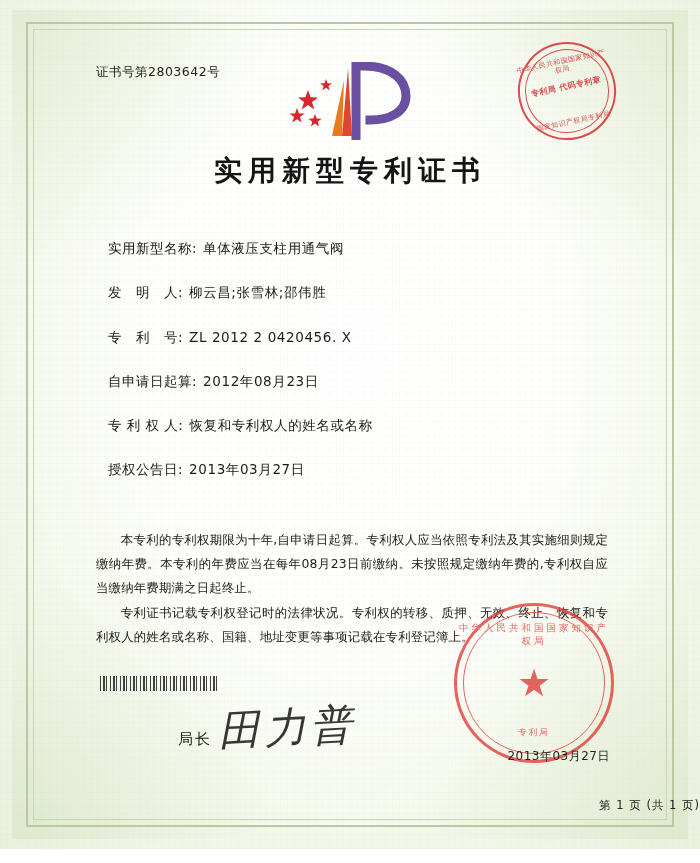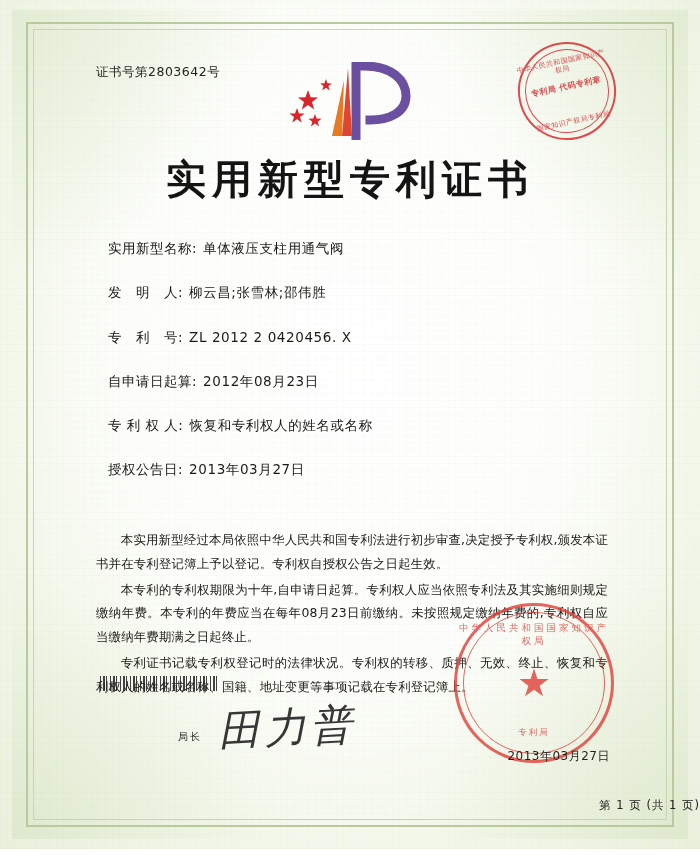--- a/index.html
+++ b/index.html
@@ -86,21 +86,21 @@
     width: 132px;
     height: 78px;
   }
 
   .title {
     position: absolute;
     left: 0;
     right: 0;
     top: 152px;
     text-align: center;
-    font-size: 40px;
+    font-size: 28px;
     font-weight: bold;
     letter-spacing: 6px;
     color: #141414;
     font-family: "DejaVu Sans", "Liberation Sans", sans-serif;
   }
 
   
   .seal-top {
     position: absolute;
     right: 84px;
@@ -186,21 +186,21 @@
       #222 3px, #222 5px, transparent 5px, transparent 6px,
       #222 6px, #222 7px, transparent 7px, transparent 10px
     );
     opacity: .85;
   }
 
   .director-line {
     position: absolute;
     left: 178px;
     top: 730px;
-    font-size: 10px;
+    font-size: 15px;
     letter-spacing: 2px;
     color: #1b1b18;
   }
 
   .signature {
     position: absolute;
     left: 218px;
     top: 700px;
     font-size: 42px;
     color: #1c1c1c;
@@ -333,21 +333,20 @@
       <span class="field-label">专 利 权 人:</span>
       <span class="field-value">恢复和专利权人的姓名或名称</span>
     </div>
     <div class="field-row">
       <span class="field-label">授权公告日:</span>
       <span class="field-value">2013年03月27日</span>
     </div>
   </div>
 
   <div class="body-text">
-    <p>本实用新型经过本局依照中华人民共和国专利法进行初步审查,决定授予专利权,颁发本证书并在专利登记簿上予以登记。专利权自授权公告之日起生效。</p>
     <p>本专利的专利权期限为十年,自申请日起算。专利权人应当依照专利法及其实施细则规定缴纳年费。本专利的年费应当在每年08月23日前缴纳。未按照规定缴纳年费的,专利权自应当缴纳年费期满之日起终止。</p>
     <p>专利证书记载专利权登记时的法律状况。专利权的转移、质押、无效、终止、恢复和专利权人的姓名或名称、国籍、地址变更等事项记载在专利登记簿上。</p>
   </div>
 
   <div class="barcode"></div>
 
   <div class="director-line">局长</div>
   <div class="signature">田力普</div>
 
   <div class="seal-main">

